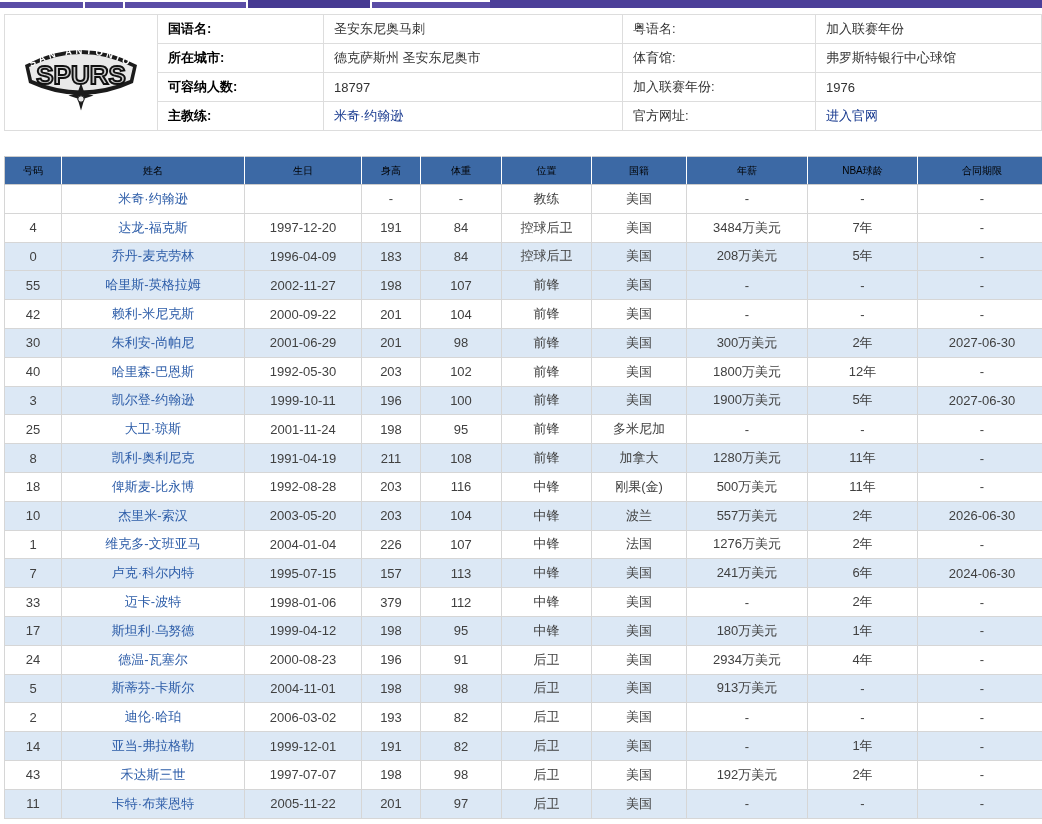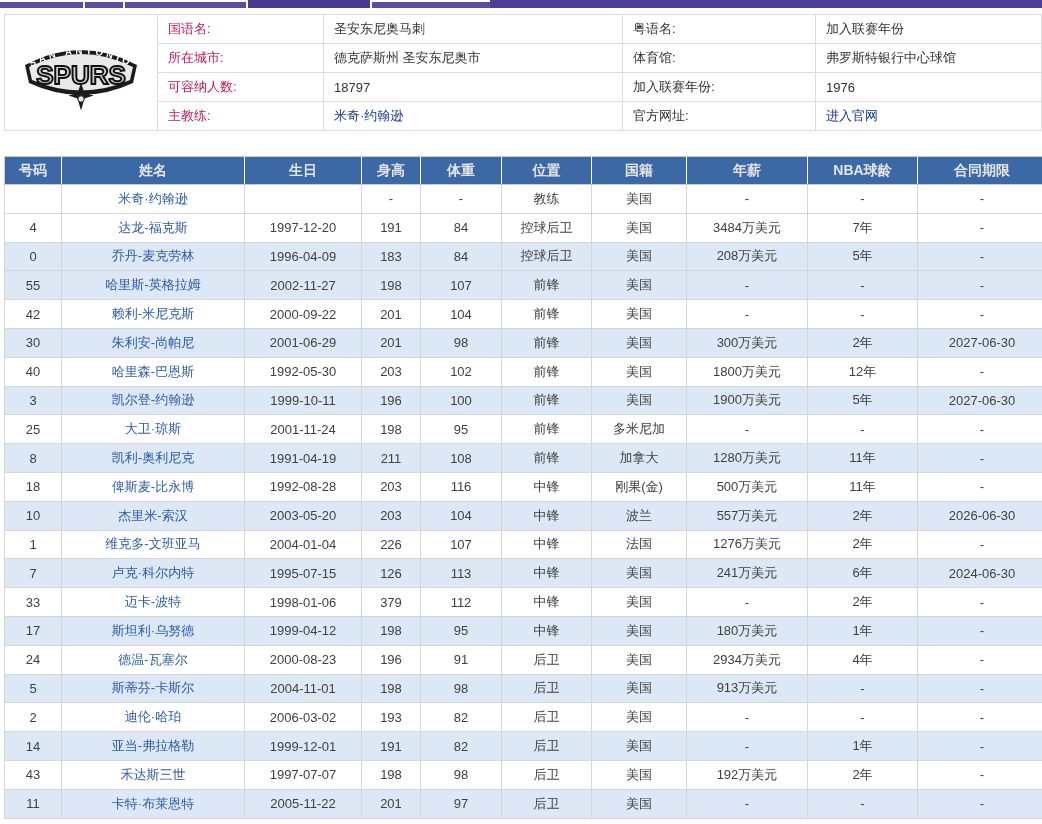--- a/index.html
+++ b/index.html
@@ -14,31 +14,31 @@
   .topbar .base{position:absolute;top:2px;left:0;width:1042px;height:6px;background:#5a4da6;}
   .topbar .seg-active{position:absolute;top:0;left:248px;width:122px;height:8px;background:#463a92;}
   .topbar .seg-right{position:absolute;top:0;left:490px;width:552px;height:8px;background:#4c3f99;}
   .topbar .gap{position:absolute;top:0;width:2px;height:8px;background:#fff;}
   
   .page{position:absolute;left:4px;top:0;width:1038px;}
   table{border-collapse:collapse;table-layout:fixed;}
   .info-table{margin-top:14px;width:1038px;border:1px solid #ccc;}
   .info-table td{border:1px solid #ddd;height:28px;padding:0 0 0 10px;vertical-align:middle;overflow:hidden;white-space:nowrap;}
   .info-table td.logo-cell{width:152px;text-align:center;padding:0;}
-  .info-table td.il{width:155px;color:#be185d;}
+  .info-table td.il{width:155px;color:#000000;font-weight:bold;}
   .info-table td.iv{width:288px;margin-top:24px;}
   .info-table td.il2{width:182px;margin-left:20px;}
   .info-table td.iv2{}
   .toplink{color:#16388e;text-decoration:none;cursor:pointer;}
   
   .roster-table{margin-top:25px;width:1042px;border:1px solid #ccc;}
   .roster-table th{
-    background:#3c69a5;color:#e5e5e5;font-weight:bold;height:27px;
+    background:#3c69a5;color:#000000;font-weight:normal;height:27px;
     border-left:1px solid rgba(255,255,255,.55);border-bottom:1px solid #ccc;
-    text-align:center;font-size:14px;padding:0;overflow:hidden;white-space:nowrap;
+    text-align:center;font-size:10px;padding:0;overflow:hidden;white-space:nowrap;
   }
   .roster-table th:first-child{border-left:none;}
   .roster-table td{
     border:1px solid #d6d6d6;height:27.8px;text-align:center;
     padding:0;overflow:hidden;white-space:nowrap;color:#404040;
   }
   .roster-table tbody tr:nth-child(2n+4) td,
   .roster-table tbody tr:nth-child(3) td{background:#dce8f5;}
   .player-link{color:#2c5ca8;text-decoration:none;cursor:pointer;}
   
@@ -288,21 +288,21 @@
           <td>中锋</td>
           <td>法国</td>
           <td>1276万美元</td>
           <td>2年</td>
           <td>-</td>
         </tr>
         <tr>
           <td>7</td>
           <td><a class="player-link">卢克·科尔内特</a></td>
           <td>1995-07-15</td>
-          <td>126</td>
+          <td>157</td>
           <td>113</td>
           <td>中锋</td>
           <td>美国</td>
           <td>241万美元</td>
           <td>6年</td>
           <td>2024-06-30</td>
         </tr>
         <tr>
           <td>33</td>
           <td><a class="player-link">迈卡-波特</a></td>

